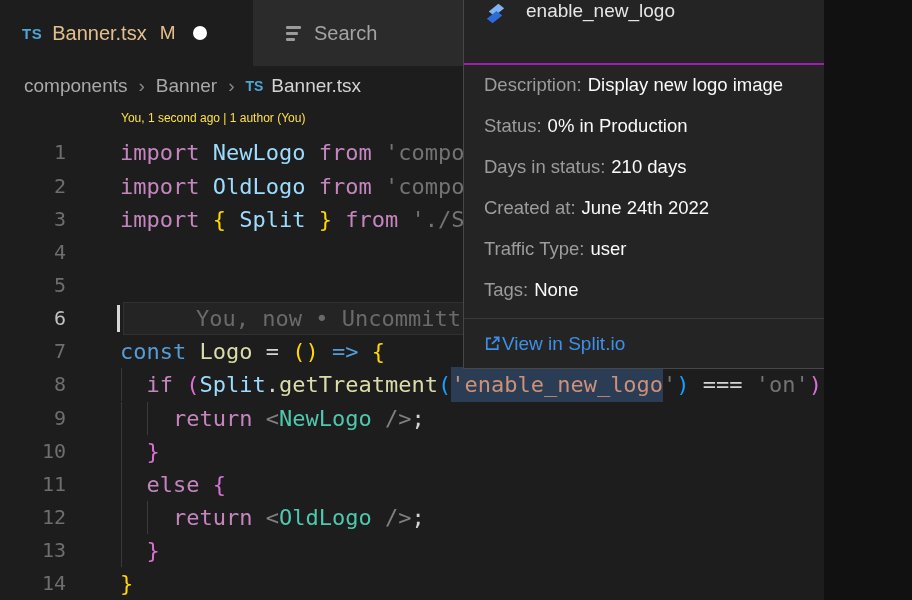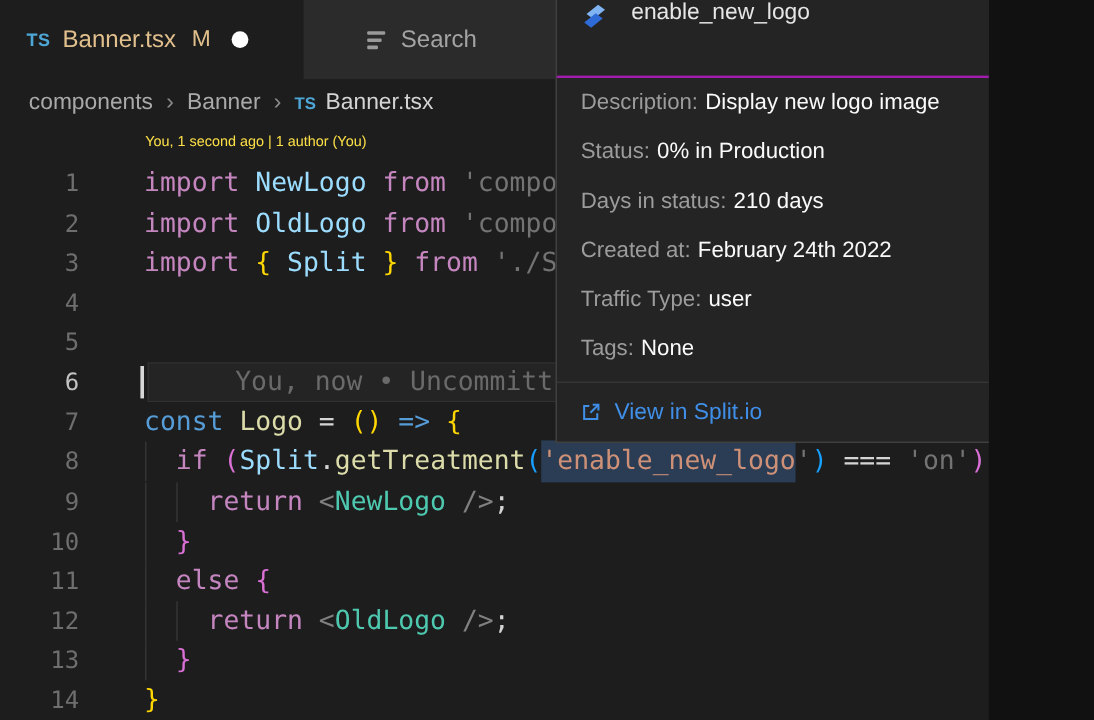--- a/index.html
+++ b/index.html
@@ -6,21 +6,21 @@
   .screen{position:relative;width:824px;height:600px;background:#1d1d1d;overflow:hidden;
           font-family:"Liberation Sans",sans-serif;-webkit-font-smoothing:antialiased;}
 
   
   .tabbar{position:absolute;left:0;top:0;width:912px;height:66px;background:#2b2b2b;display:flex;z-index:1;}
   .tab-active{width:253px;background:#1d1d1d;display:flex;align-items:center;padding-left:22px;box-sizing:border-box;cursor:pointer;}
   .ts-badge{color:#4da6d6;font-weight:bold;font-size:15px;letter-spacing:.5px;margin-right:10px;}
   .tab-title{color:#e2c08d;font-size:20px;}
   .mod-badge{color:#e2c08d;font-size:19px;margin-left:13px;}
   .dirty-dot{width:14px;height:14px;border-radius:50%;background:#ffffff;margin-left:17px;}
-  .tab-search{display:flex;align-items:center;padding-left:33px;gap:13px;color:#a3a3a3;font-size:20px;cursor:pointer;margin-left:20px;}
+  .tab-search{display:flex;align-items:center;padding-left:33px;gap:13px;color:#a3a3a3;font-size:20px;cursor:pointer;}
   .sbars{display:inline-block;}
   .sbars i{display:block;height:3px;background:#9a9a9a;margin:3px 0;border-radius:1px;}
   .sbars i:nth-child(1){width:15px;}
   .sbars i:nth-child(2){width:12px;}
   .sbars i:nth-child(3){width:9px;}
 
   
   .breadcrumb{position:absolute;left:0;top:66px;height:40px;display:flex;align-items:center;
               padding-left:24px;font-size:19px;color:#a9a9a9;white-space:nowrap;}
   .bc-sep{color:#8a8a8a;margin:0 11px;font-size:19px;}
@@ -52,21 +52,21 @@
   .tooltip{position:absolute;left:463px;top:0;width:412px;height:369px;box-sizing:border-box;
            background:#242424;border:1px solid #474747;border-top:none;z-index:20;}
   .tt-header{position:absolute;left:0;top:0;right:0;height:63px;border-bottom:2px solid #a21caf;
              display:flex;align-items:flex-start;padding-left:18px;gap:17px;}
   .tt-title{color:#e6e6e6;font-size:19px;}
   .tt-body{position:absolute;left:0;top:64px;right:0;padding:9px 20px 0 20px;}
   .tt-row{margin-bottom:17px;font-size:18.5px;line-height:24px;white-space:nowrap;}
   .tt-label{color:#9c9c9c;}
   .tt-value{color:#fafafa;margin-left:6px;}
   .tt-footer{position:absolute;left:0;bottom:0;right:0;height:49px;border-top:1px solid #3a3a3a;
-             display:flex;align-items:center;padding-left:19px;gap:10px;}
+             display:flex;align-items:center;padding-left:19px;}
   .tt-link{color:#3f8fe8;font-size:19px;text-decoration:none;cursor:pointer;}
 </style>
 </head>
 <body>
 
 <div class="screen">
 
   <div class="tabbar">
     <div class="tab-active">
       <span class="ts-badge">TS</span>
@@ -177,21 +177,21 @@
       <svg width="27" height="27" viewBox="0 0 28 28">
         <path d="M7 12 L17 4 L23 8.5 L13 16.5 Z" fill="#7fb3f2"></path>
         <path d="M5 19.5 L15 11.5 L21 16 L11 24 Z" fill="#2e6bd6"></path>
       </svg>
       <span class="tt-title">enable_new_logo</span>
     </div>
     <div class="tt-body" id="tt-fields">
         <div class="tt-row"><span class="tt-label">Description:</span><span class="tt-value">Display new logo image</span></div>
         <div class="tt-row"><span class="tt-label">Status:</span><span class="tt-value">0% in Production</span></div>
         <div class="tt-row"><span class="tt-label">Days in status:</span><span class="tt-value">210 days</span></div>
-        <div class="tt-row"><span class="tt-label">Created at:</span><span class="tt-value">February 24th 2022</span></div>
+        <div class="tt-row"><span class="tt-label">Created at:</span><span class="tt-value">June 24th 2022</span></div>
         <div class="tt-row"><span class="tt-label">Traffic Type:</span><span class="tt-value">user</span></div>
         <div class="tt-row"><span class="tt-label">Tags:</span><span class="tt-value">None</span></div>
       </div>
     <div class="tt-footer">
       <svg width="19" height="19" viewBox="0 0 20 20" fill="none" stroke="#3f8fe8" stroke-width="1.8">
         <path d="M8.5 4.5 H4 V16 H15.5 V11"></path>
         <path d="M11.5 3.5 H16.5 V8.5"></path>
         <path d="M16.5 3.5 L9.5 10.5"></path>
       </svg>
       <a class="tt-link">View in Split.io</a>

